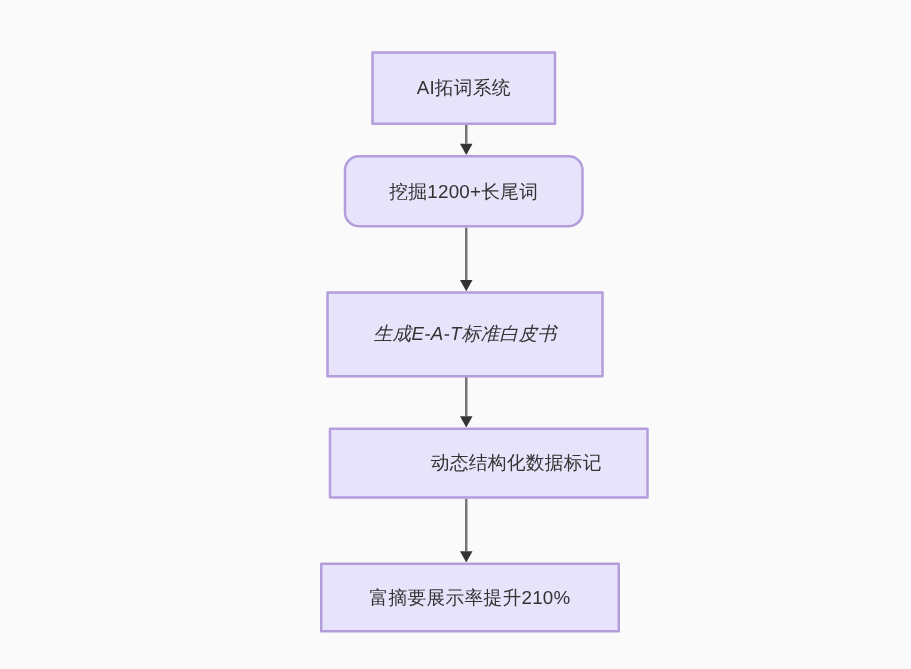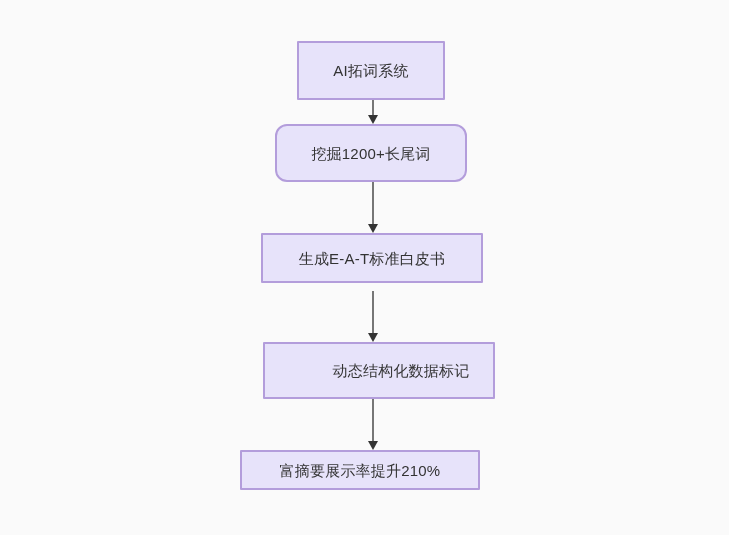--- a/index.html
+++ b/index.html
@@ -83,25 +83,25 @@
   </div>
 
   <div class="node" style="left:297px; top:12px; width:148px; height:59px;margin-top:29px;">
     <span class="node-label">AI拓词系统</span>
   </div>
 
   <div class="node" style="left:275px; top:124px; width:192px; height:58px;border-radius:12px;">
     <span class="node-label">挖掘1200+长尾词</span>
   </div>
 
-  <div class="node" style="left:261px; top:233px; width:222px; height:50px;">
+  <div class="node" style="left:261px; top:233px; width:222px; height:69px;font-style:italic;">
     <span class="node-label">生成E-A-T标准白皮书</span>
   </div>
 
-  <div class="node" style="left:263px; top:342px; width:232px; height:57px;padding-left:44px;">
+  <div class="node" style="left:263px; top:342px; width:256px; height:57px;padding-left:44px;">
     <span class="node-label">动态结构化数据标记</span>
   </div>
 
-  <div class="node" style="left:240px; top:450px; width:240px; height:40px;text-align:right;">
+  <div class="node" style="left:256px; top:450px; width:240px; height:56px;text-align:right;">
     <span class="node-label">富摘要展示率提升210%</span>
   </div>
 
 </div>
 
 </body></html>

